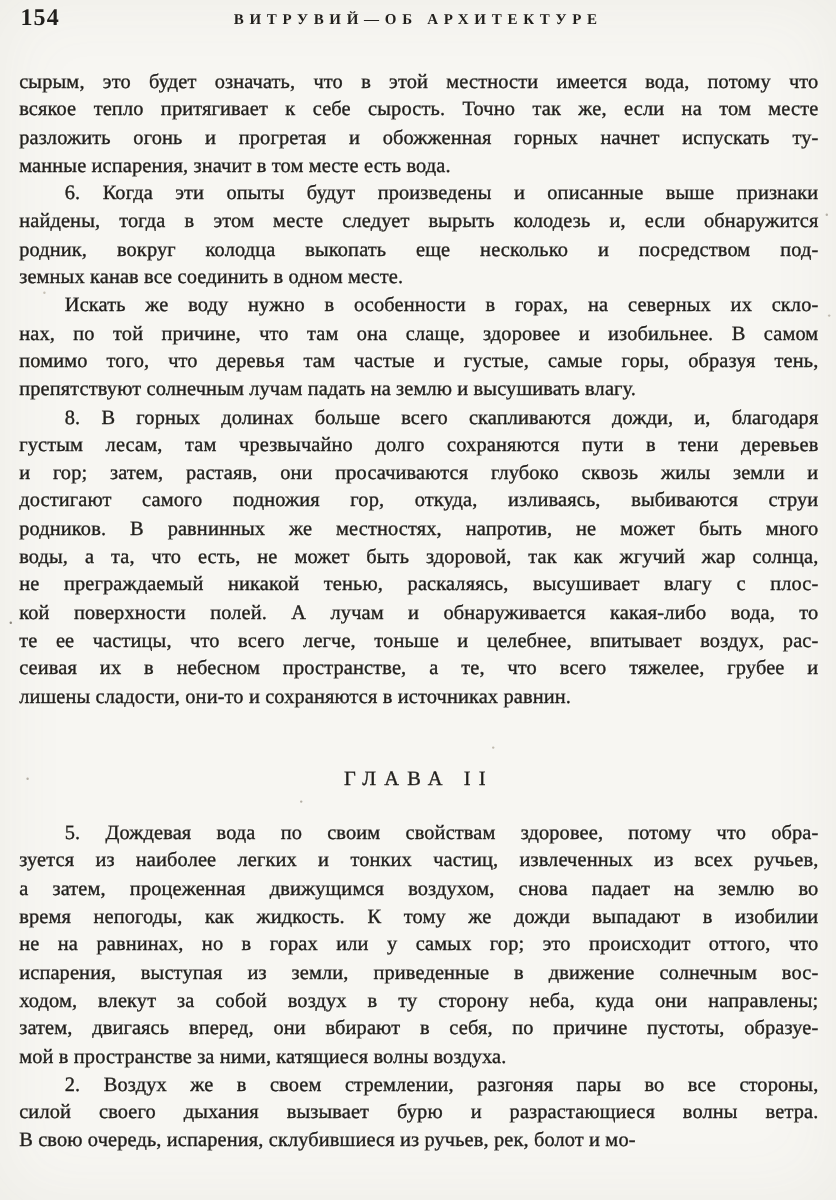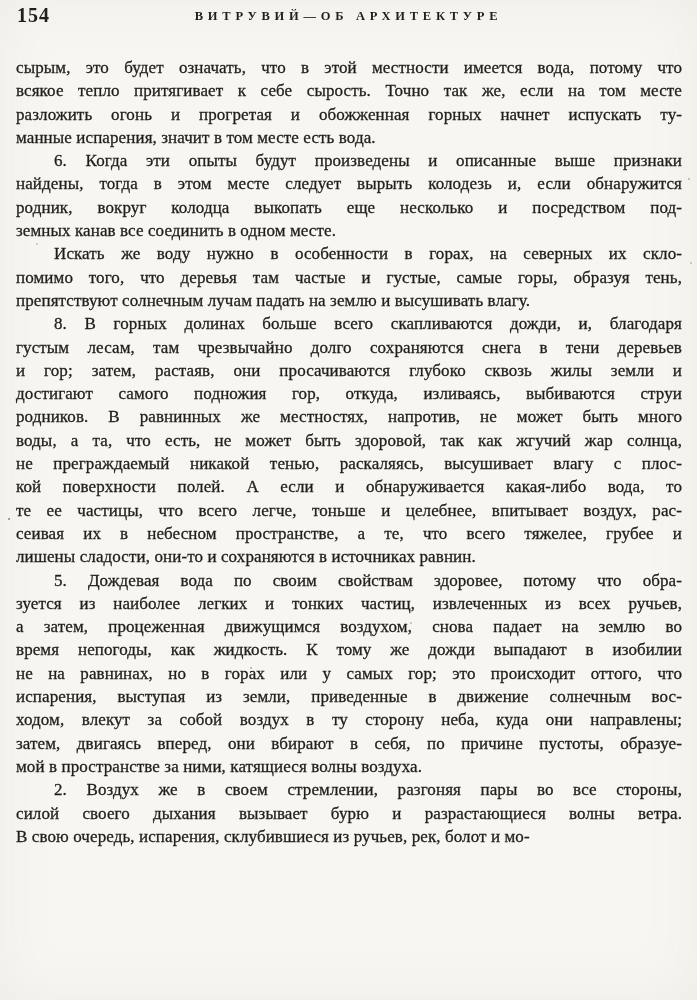--- a/index.html
+++ b/index.html
@@ -118,36 +118,38 @@
         <div class="line last">манные испарения, значит в том месте есть вода.</div>
       </div>
       <div class="para">
         <div class="line indent">6. Когда эти опыты будут произведены и описанные выше признаки</div>
         <div class="line">найдены, тогда в этом месте следует вырыть колодезь и, если обнаружится</div>
         <div class="line">родник, вокруг колодца выкопать еще несколько и посредством под-</div>
         <div class="line last">земных канав все соединить в одном месте.</div>
       </div>
       <div class="para">
         <div class="line indent">Искать же воду нужно в особенности в горах, на северных их скло-</div>
+        <div class="line">нах, по той причине, что там она слаще, здоровее и изобильнее. В самом</div>
         <div class="line">помимо того, что деревья там частые и густые, самые горы, образуя тень,</div>
         <div class="line last">препятствуют солнечным лучам падать на землю и высушивать влагу.</div>
       </div>
       <div class="para">
         <div class="line indent">8. В горных долинах больше всего скапливаются дожди, и, благодаря</div>
-        <div class="line">густым лесам, там чрезвычайно долго сохраняются снега в тени деревьев</div>
+        <div class="line">густым лесам, там чрезвычайно долго сохраняются пути в тени деревьев</div>
         <div class="line">и гор; затем, растаяв, они просачиваются глубоко сквозь жилы земли и</div>
         <div class="line">достигают самого подножия гор, откуда, изливаясь, выбиваются струи</div>
         <div class="line">родников. В равнинных же местностях, напротив, не может быть много</div>
         <div class="line">воды, а та, что есть, не может быть здоровой, так как жгучий жар солнца,</div>
         <div class="line">не преграждаемый никакой тенью, раскаляясь, высушивает влагу с плос-</div>
-        <div class="line">кой поверхности полей. А если и обнаруживается какая-либо вода, то</div>
+        <div class="line">кой поверхности полей. А лучам и обнаруживается какая-либо вода, то</div>
         <div class="line">те ее частицы, что всего легче, тоньше и целебнее, впитывает воздух, рас-</div>
         <div class="line">сеивая их в небесном пространстве, а те, что всего тяжелее, грубее и</div>
         <div class="line last">лишены сладости, они-то и сохраняются в источниках равнин.</div>
       </div>
+      <div class="chapter">ГЛАВА II</div>
       <div class="para">
         <div class="line indent">5. Дождевая вода по своим свойствам здоровее, потому что обра-</div>
         <div class="line">зуется из наиболее легких и тонких частиц, извлеченных из всех ручьев,</div>
         <div class="line">а затем, процеженная движущимся воздухом, снова падает на землю во</div>
         <div class="line">время непогоды, как жидкость. К тому же дожди выпадают в изобилии</div>
         <div class="line">не на равнинах, но в горах или у самых гор; это происходит оттого, что</div>
         <div class="line">испарения, выступая из земли, приведенные в движение солнечным вос-</div>
         <div class="line">ходом, влекут за собой воздух в ту сторону неба, куда они направлены;</div>
         <div class="line">затем, двигаясь вперед, они вбирают в себя, по причине пустоты, образуе-</div>
         <div class="line last">мой в пространстве за ними, катящиеся волны воздуха.</div>

